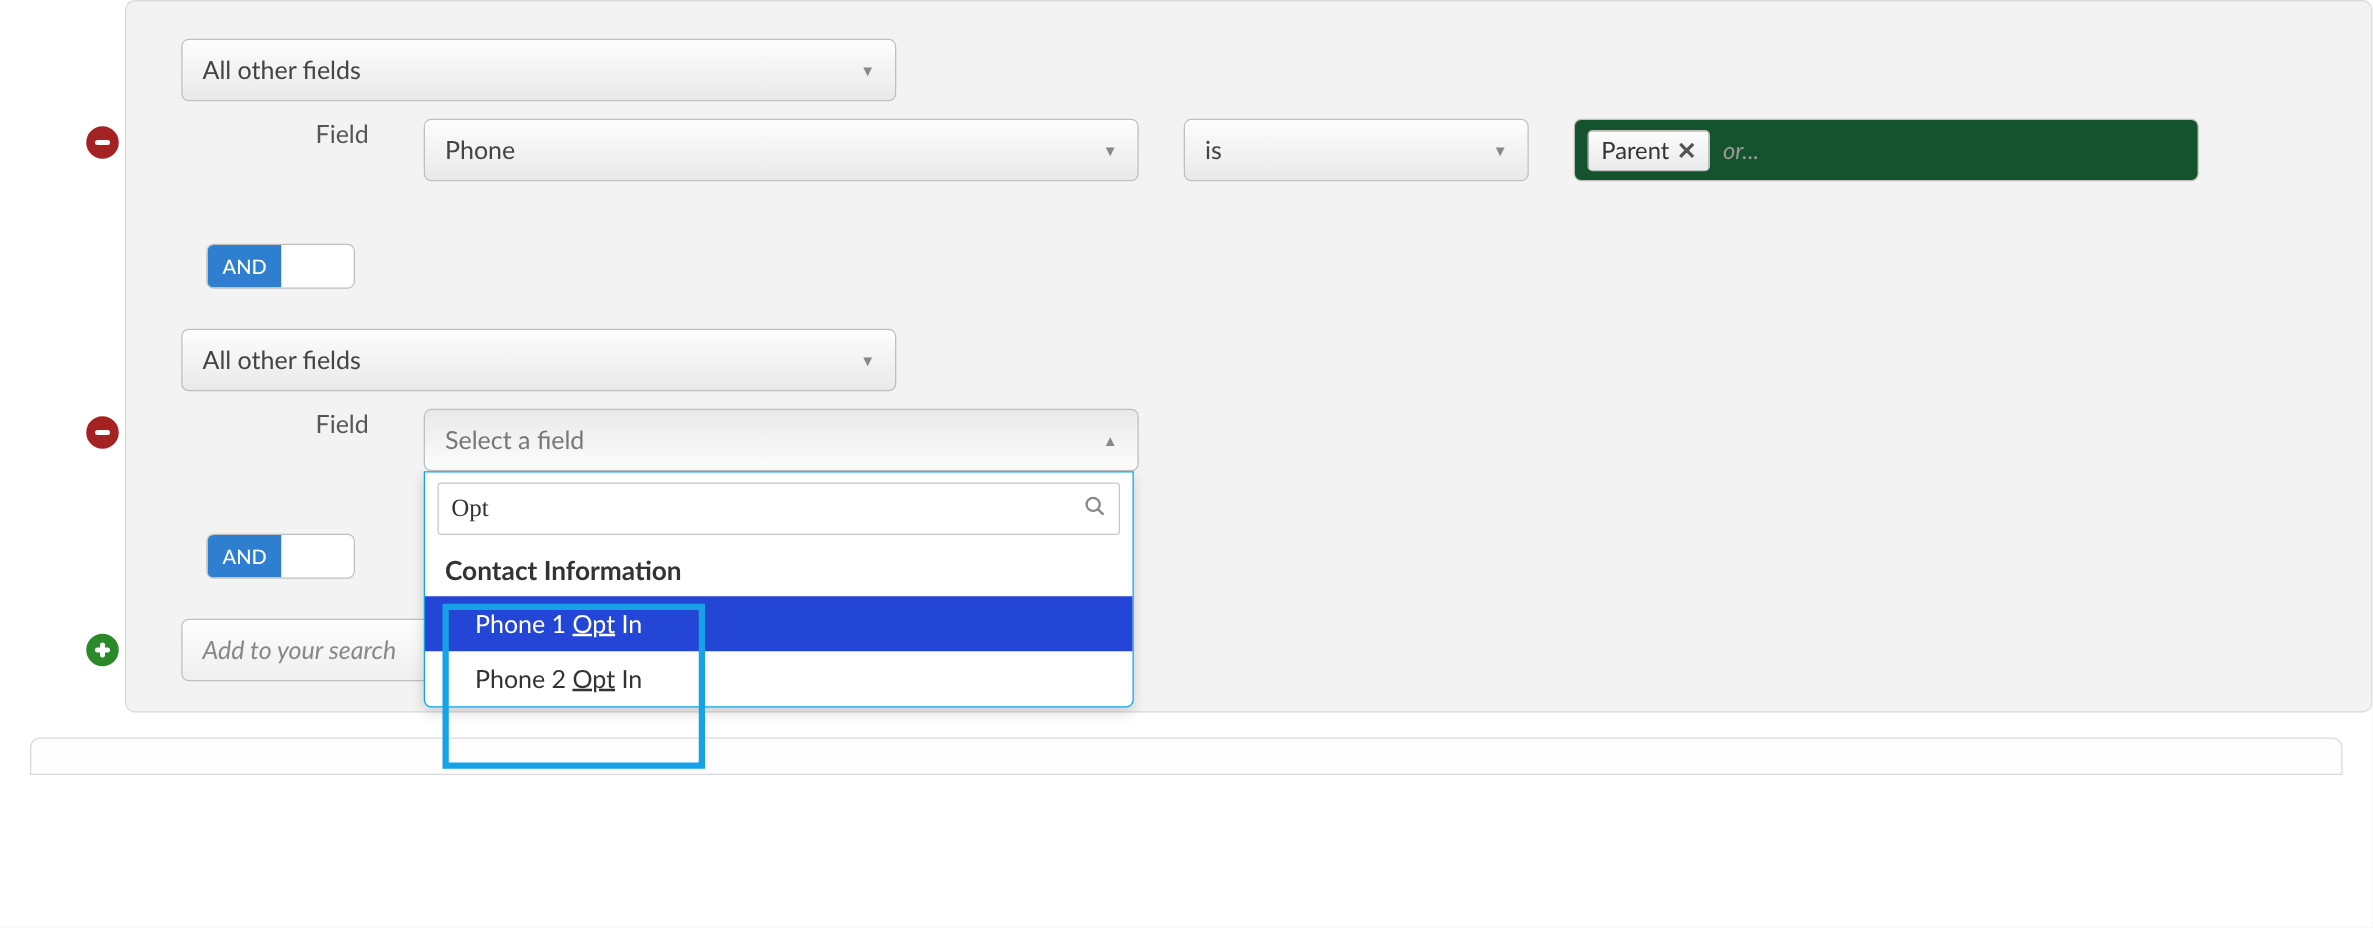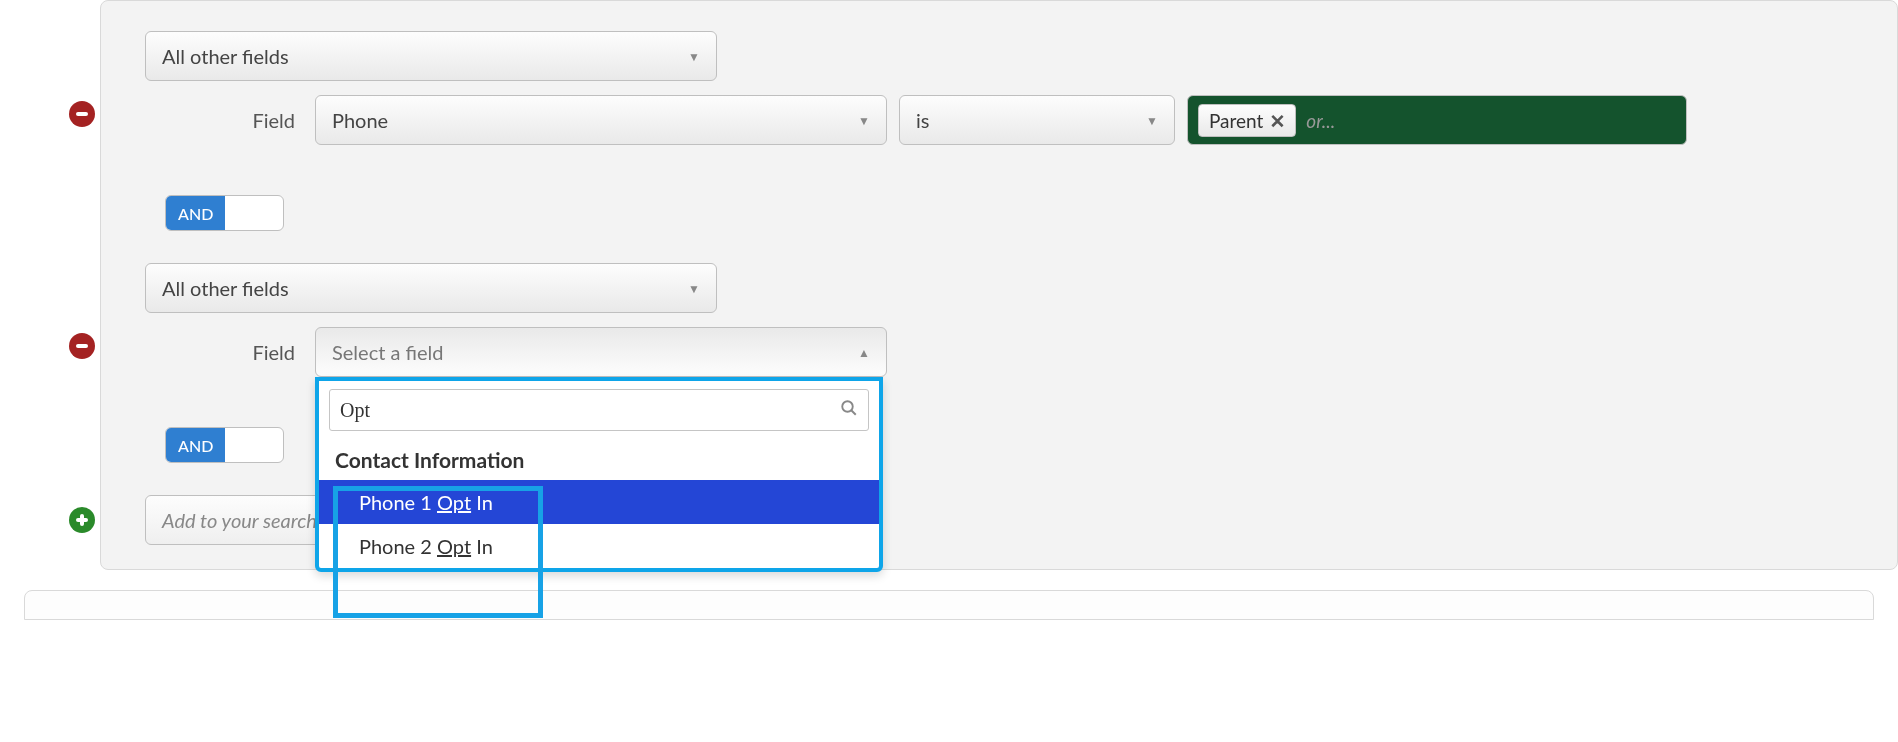--- a/index.html
+++ b/index.html
@@ -39,22 +39,22 @@
     }
     .select-box.open {
       background: linear-gradient(#e9e9e9, #fdfdfd);
     }
     .select-box .caret {
       font-size: 12px;
       color: #888;
     }
     .row {
       display: flex;
-      align-items: center;
-      gap: 12px;
+      align-items: flex-start;
+      gap: 36px;
     }
     .label-field {
       width: 150px;
       text-align: right;
       color: #555;
       font-size: 20px;
       margin-right: 8px;
     }
     .tag-input {
       display: inline-flex;
@@ -173,21 +173,21 @@
       color: #888;
       font-size: 20px;
       margin-left: 14px;
     }
     .dropdown {
       position: absolute;
       top: 50px;
       left: 0;
       width: 568px;
       background: #fff;
-      border: 4px solid #0ea5e9;
+      border: 1px solid #0ea5e9;
       border-radius: 0 0 6px 6px;
       box-shadow: 0 4px 10px rgba(0,0,0,0.15);
       z-index: 10;
       padding-bottom: 0;
     }
     .dropdown-search {
       margin: 8px 10px 10px 10px;
       height: 42px;
       border: 1px solid #c5c5c5;
       border-radius: 3px;

